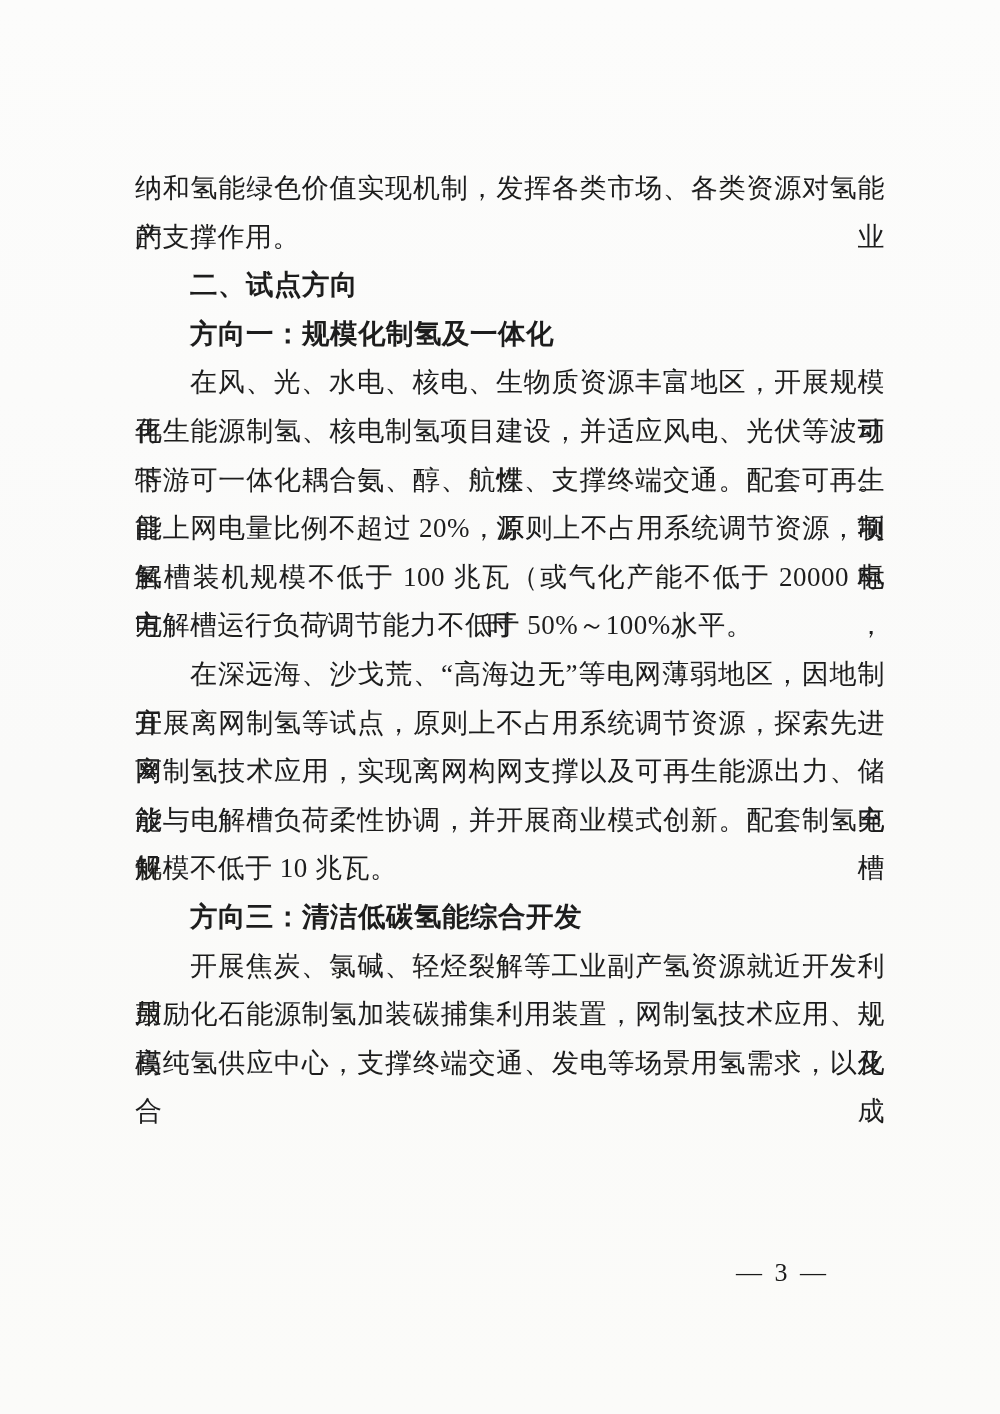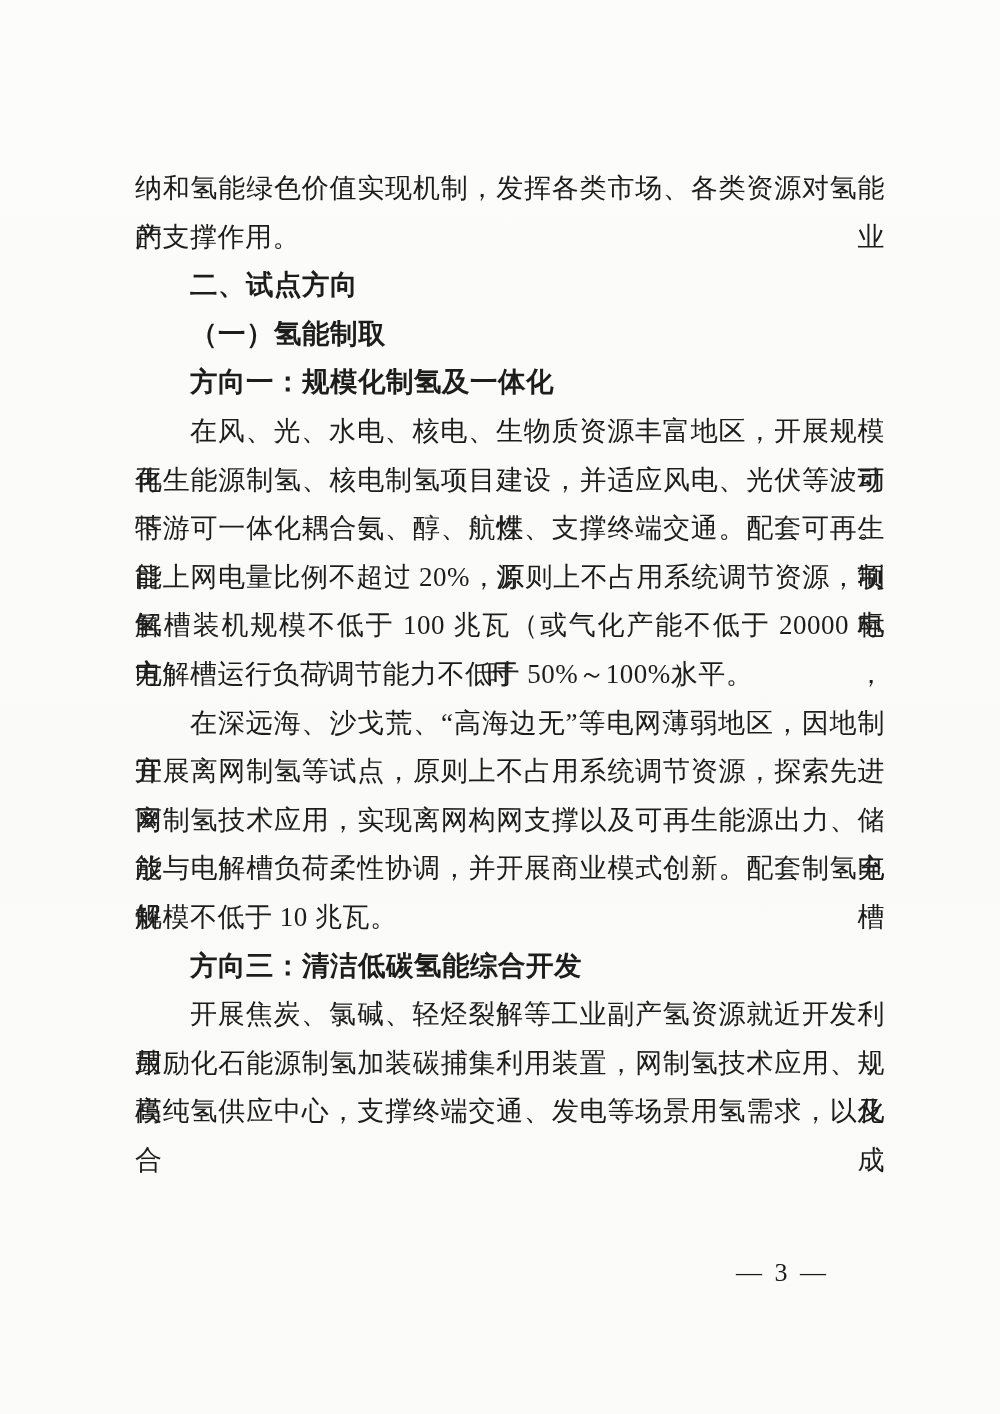--- a/index.html
+++ b/index.html
@@ -65,21 +65,20 @@
   }
 </style>
 </head>
 <body>
 
 <div class="page">
   <main class="content">
     <div class="ln j">纳和氢能绿色价值实现机制，发挥各类市场、各类资源对氢能产业</div>
     <div class="ln">的支撑作用。</div>
     <div class="ln h1 ind">二、试点方向</div>
-    <div class="ln h2 ind">（一）氢能制取</div>
     <div class="ln h3 ind">方向一：规模化制氢及一体化</div>
     <div class="ln ind j">在风、光、水电、核电、生物质资源丰富地区，开展规模化可</div>
     <div class="ln j">再生能源制氢、核电制氢项目建设，并适应风电、光伏等波动特性。</div>
     <div class="ln j">下游可一体化耦合氨、醇、航煤、支撑终端交通。配套可再生能源项</div>
     <div class="ln j">目上网电量比例不超过 20%，原则上不占用系统调节资源，制氢电</div>
     <div class="ln j">解槽装机规模不低于 100 兆瓦（或气化产能不低于 20000 标方/时），</div>
     <div class="ln">电解槽运行负荷调节能力不低于 50%～100%水平。</div>
     <div class="ln ind j">在深远海、沙戈荒、“高海边无”等电网薄弱地区，因地制宜</div>
     <div class="ln j">开展离网制氢等试点，原则上不占用系统调节资源，探索先进离</div>
     <div class="ln j">网制氢技术应用，实现离网构网支撑以及可再生能源出力、储能充</div>

